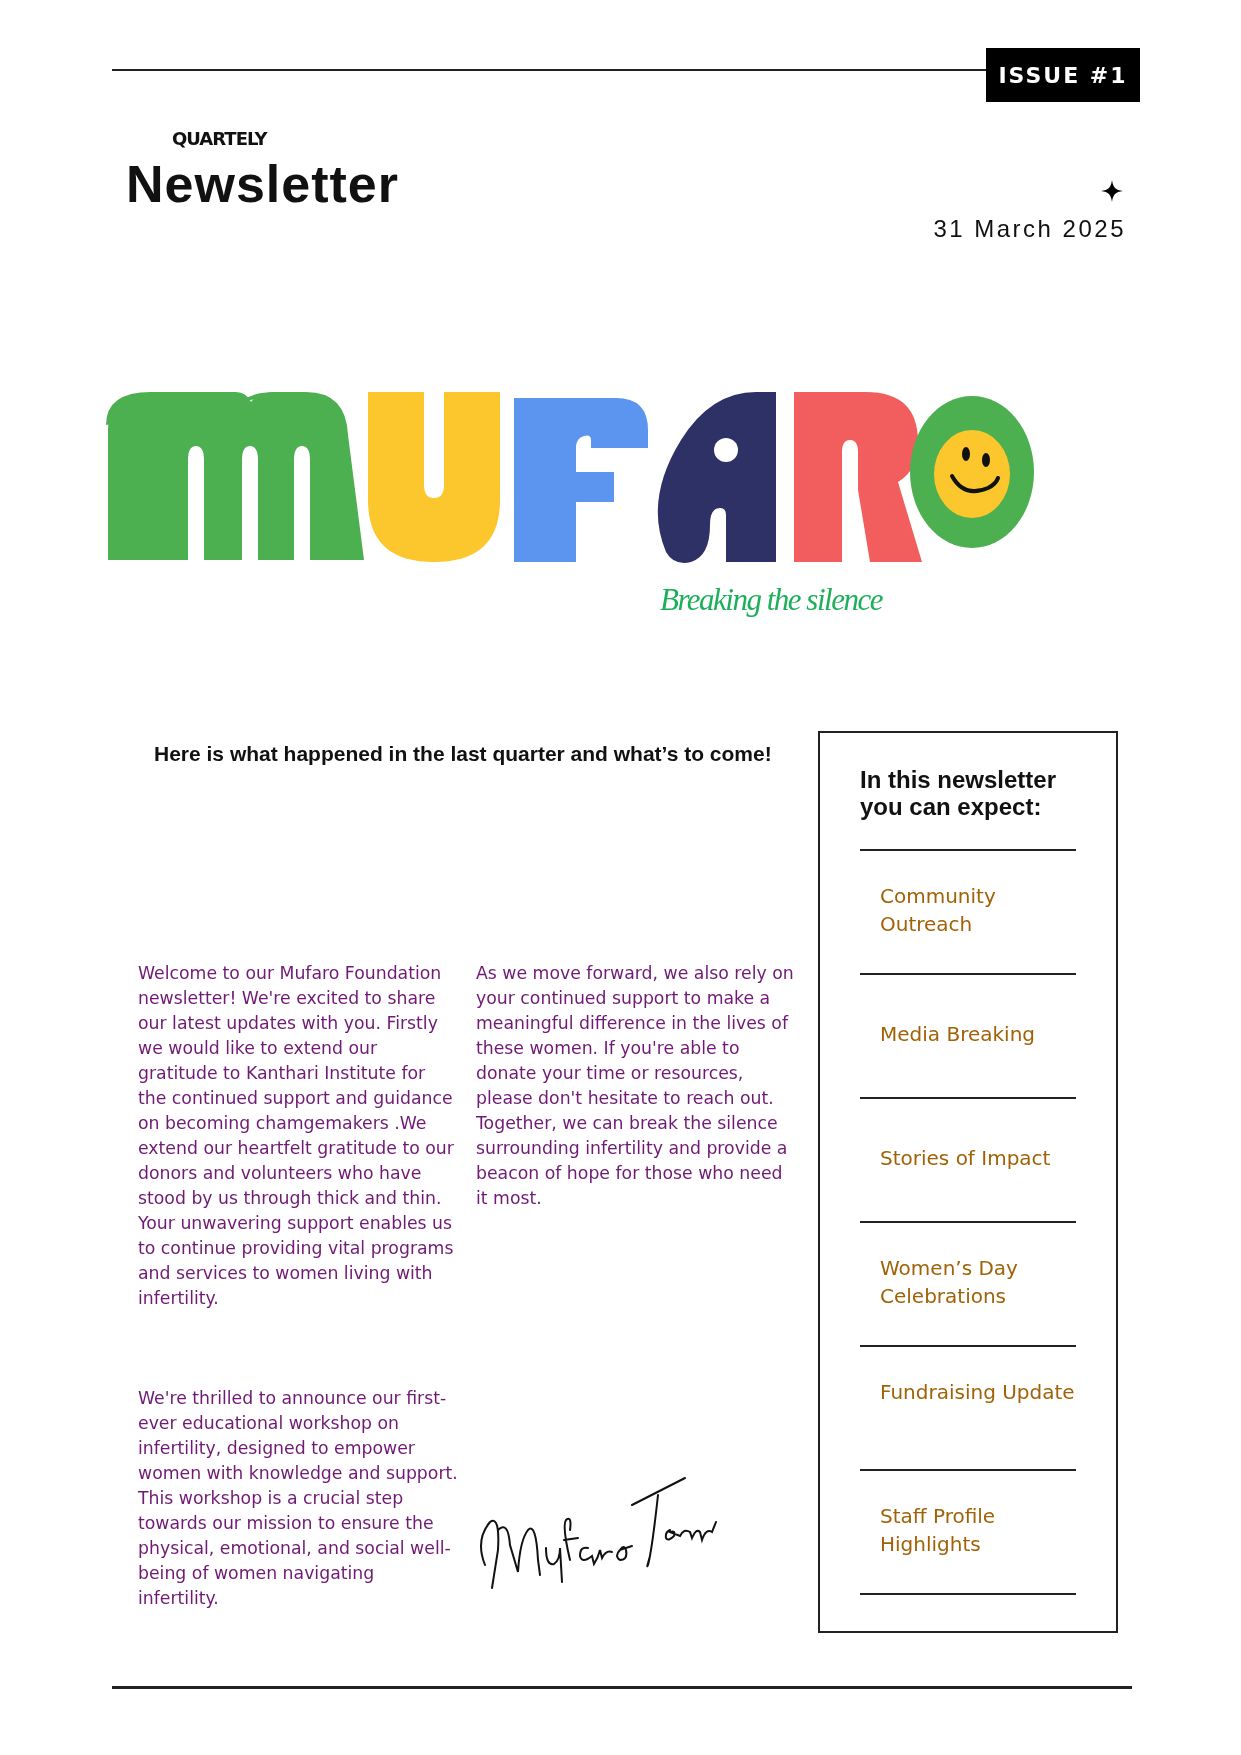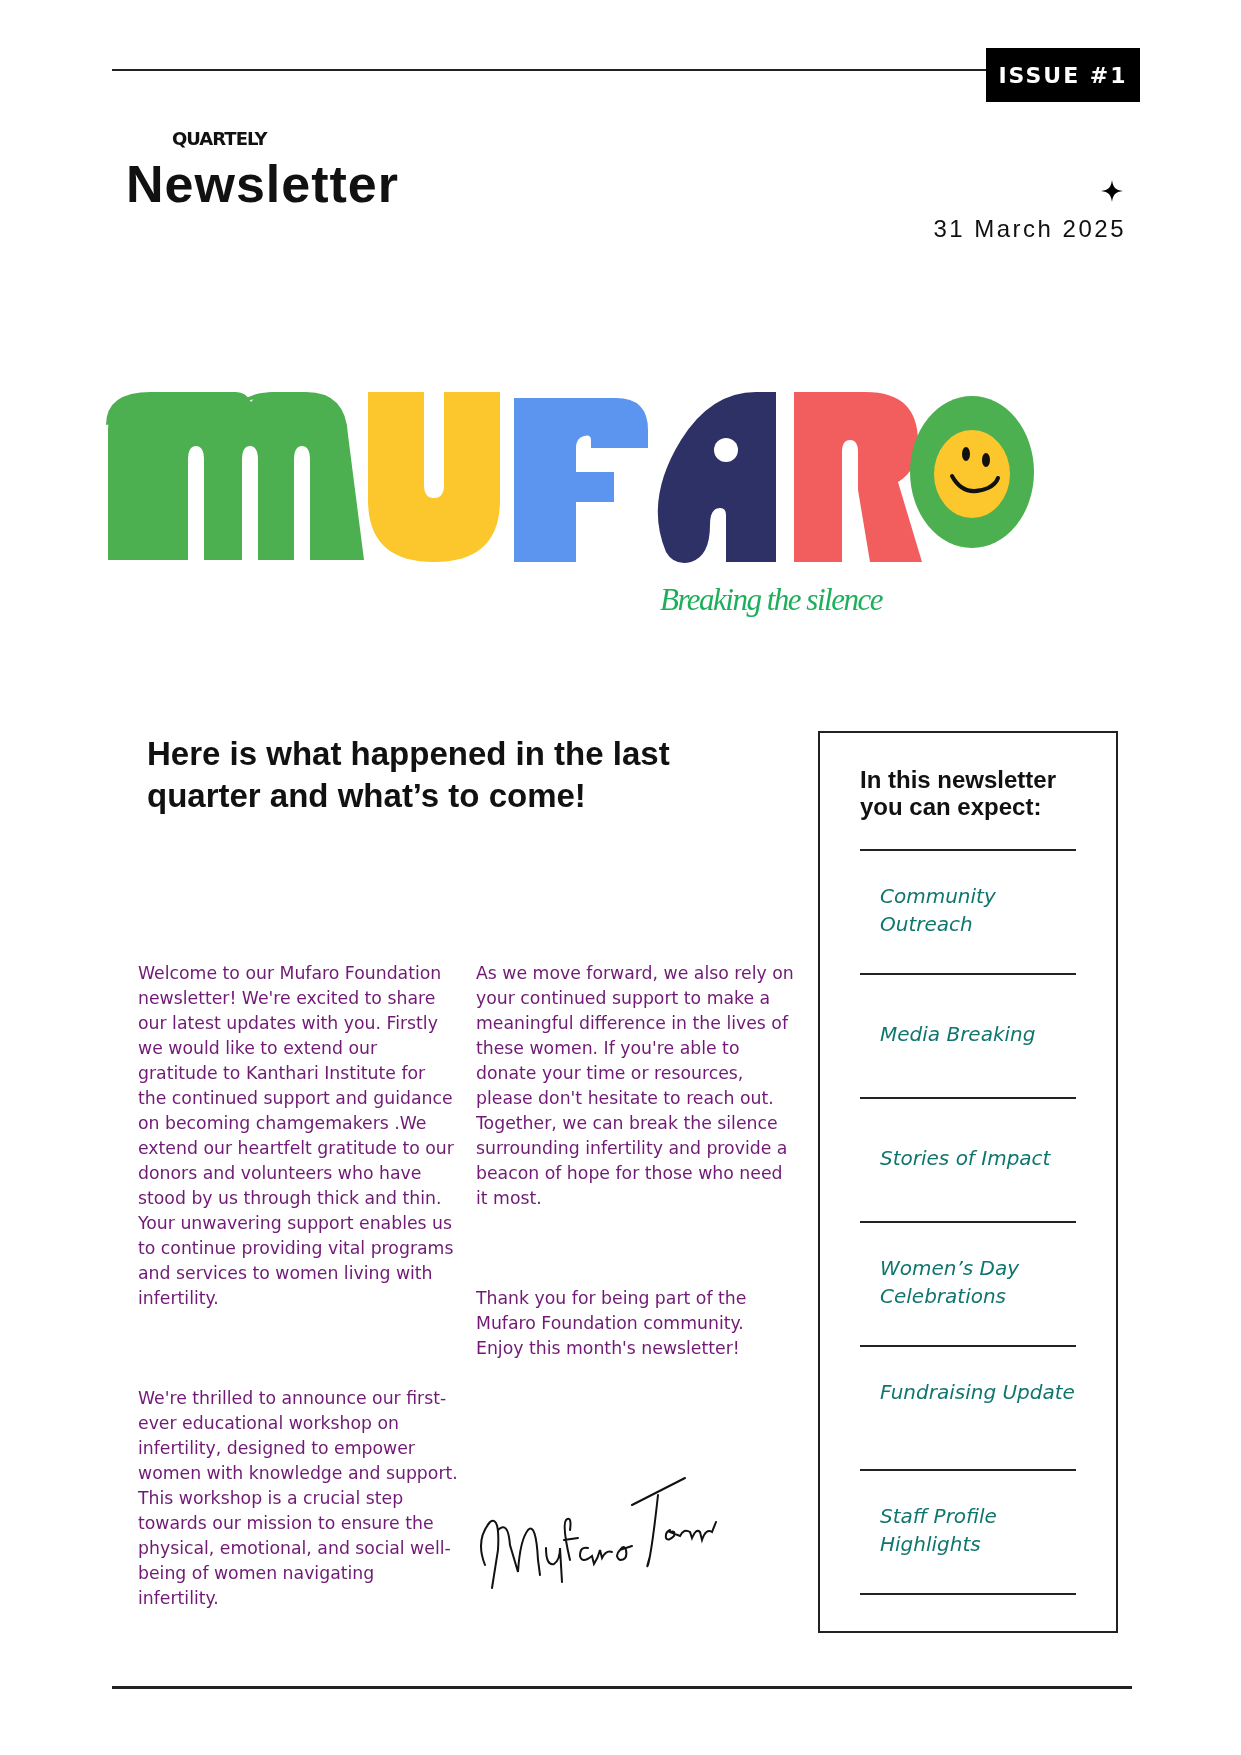--- a/index.html
+++ b/index.html
@@ -12,32 +12,32 @@
     display: flex; align-items: center; justify-content: center; }
 
   .kicker { left: 128px; top: 128px; font-family: "DejaVu Sans", sans-serif; font-weight: bold; font-size: 18px; letter-spacing: -1px; margin-left: 44px; }
   .title { left: 126px; top: 158px; font-family: "Liberation Sans", sans-serif; font-weight: bold; font-size: 52px; letter-spacing: 1px; line-height: 1; }
   .sparkle { left: 1101px; top: 180px; width: 22px; height: 22px; }
   .date { left: 900px; top: 215px; width: 226px; text-align: right; font-family: "Liberation Sans", sans-serif; font-weight: normal; font-size: 24px; letter-spacing: 2.5px; }
 
   .logo { left: 106px; top: 380px; width: 930px; height: 200px; }
   .tagline { left: 660px; top: 582px; font-family: "Liberation Serif", serif; font-style: italic; font-size: 31px; color: #1daf5a; letter-spacing: -1.5px; }
 
-  .headline { left: 147px; top: 733px; width: 620px; font-weight: bold; font-size: 33px; line-height: 42px; }
+  .headline { left: 154px; top: 733px; width: 620px; font-weight: bold; font-size: 21px; line-height: 42px; }
 
   .body-text { font-family: "DejaVu Sans", sans-serif; font-size: 17.3px; line-height: 25px; color: #701a75; white-space: pre-line; }
   .col1 { left: 138px; top: 936px; width: 320px; }
   .col2 { left: 476px; top: 936px; width: 320px; }
 
   .signature { left: 470px; top: 1460px; width: 260px; height: 150px; }
 
   .toc-box { left: 818px; top: 731px; width: 300px; height: 902px; border: 2px solid #222; box-sizing: border-box; }
   .toc-title { left: 860px; top: 766px; width: 240px; font-weight: bold; font-size: 24px; line-height: 27px; }
   .toc-line { left: 860px; width: 216px; height: 2px; background: #222; }
-  .toc-item { left: 880px; width: 200px; font-family: "DejaVu Sans", sans-serif; font-size: 20px; line-height: 28px; color: #0f766e; font-style: italic; }
+  .toc-item { left: 880px; width: 200px; font-family: "DejaVu Sans", sans-serif; font-size: 20px; line-height: 28px; color: #a16207; }
 
   .rule-bottom { left: 112px; top: 1686px; width: 1020px; height: 3px; background: #222; }
 </style>
 </head>
 <body>
 
 <div class="abs rule-top"></div>
 <div class="abs issue-badge">ISSUE #1</div>
 
 <div class="abs kicker">QUARTELY</div>
@@ -87,21 +87,20 @@
 
 <div class="abs body-text col1">
   <div>Welcome to our Mufaro Foundation newsletter! We're excited to share our latest updates with you. Firstly we would like to extend our gratitude to Kanthari Institute for the continued support and guidance on becoming chamgemakers .We extend our heartfelt gratitude to our donors and volunteers who have stood by us through thick and thin. Your unwavering support enables us to continue providing vital programs and services to women living with infertility.</div>
   <div style="height:25px"></div>
   <div>We're thrilled to announce our first-ever educational workshop on infertility, designed to empower women with knowledge and support. This workshop is a crucial step towards our mission to ensure the physical, emotional, and social well-being of women navigating infertility.</div>
 </div>
 
 <div class="abs body-text col2">
   <div>As we move forward, we also rely on your continued support to make a meaningful difference in the lives of these women. If you're able to donate your time or resources, please don't hesitate to reach out. Together, we can break the silence surrounding infertility and provide a beacon of hope for those who need it most.</div>
   <div style="height:25px"></div>
-  <div>Thank you for being part of the Mufaro Foundation community. Enjoy this month's newsletter!</div>
 </div>
 
 <svg class="abs signature" viewBox="0 0 260 150">
   <g fill="none" stroke="#111" stroke-width="2" stroke-linecap="round">
     <path d="M15 105 Q5 80 20 62 Q30 55 28 90 L22 128 M28 70 Q38 60 40 85 L48 112 Q50 80 58 70 Q66 62 68 100 L70 115"></path>
     <path d="M76 88 Q76 106 84 104 Q90 100 90 88 L92 122"></path>
     <path d="M100 70 Q102 55 96 60 Q92 66 100 100 M94 80 L108 78"></path>
     <path d="M118 88 Q110 86 110 96 Q112 104 122 96 L124 104 Q128 98 130 90 L132 98 Q136 90 142 92"></path>
     <path d="M150 90 Q144 96 150 100 Q158 100 156 90 Q154 84 150 90 L162 86"></path>
     <path d="M162 45 L215 18 M188 35 Q182 90 178 105 Q176 110 180 96"></path>

